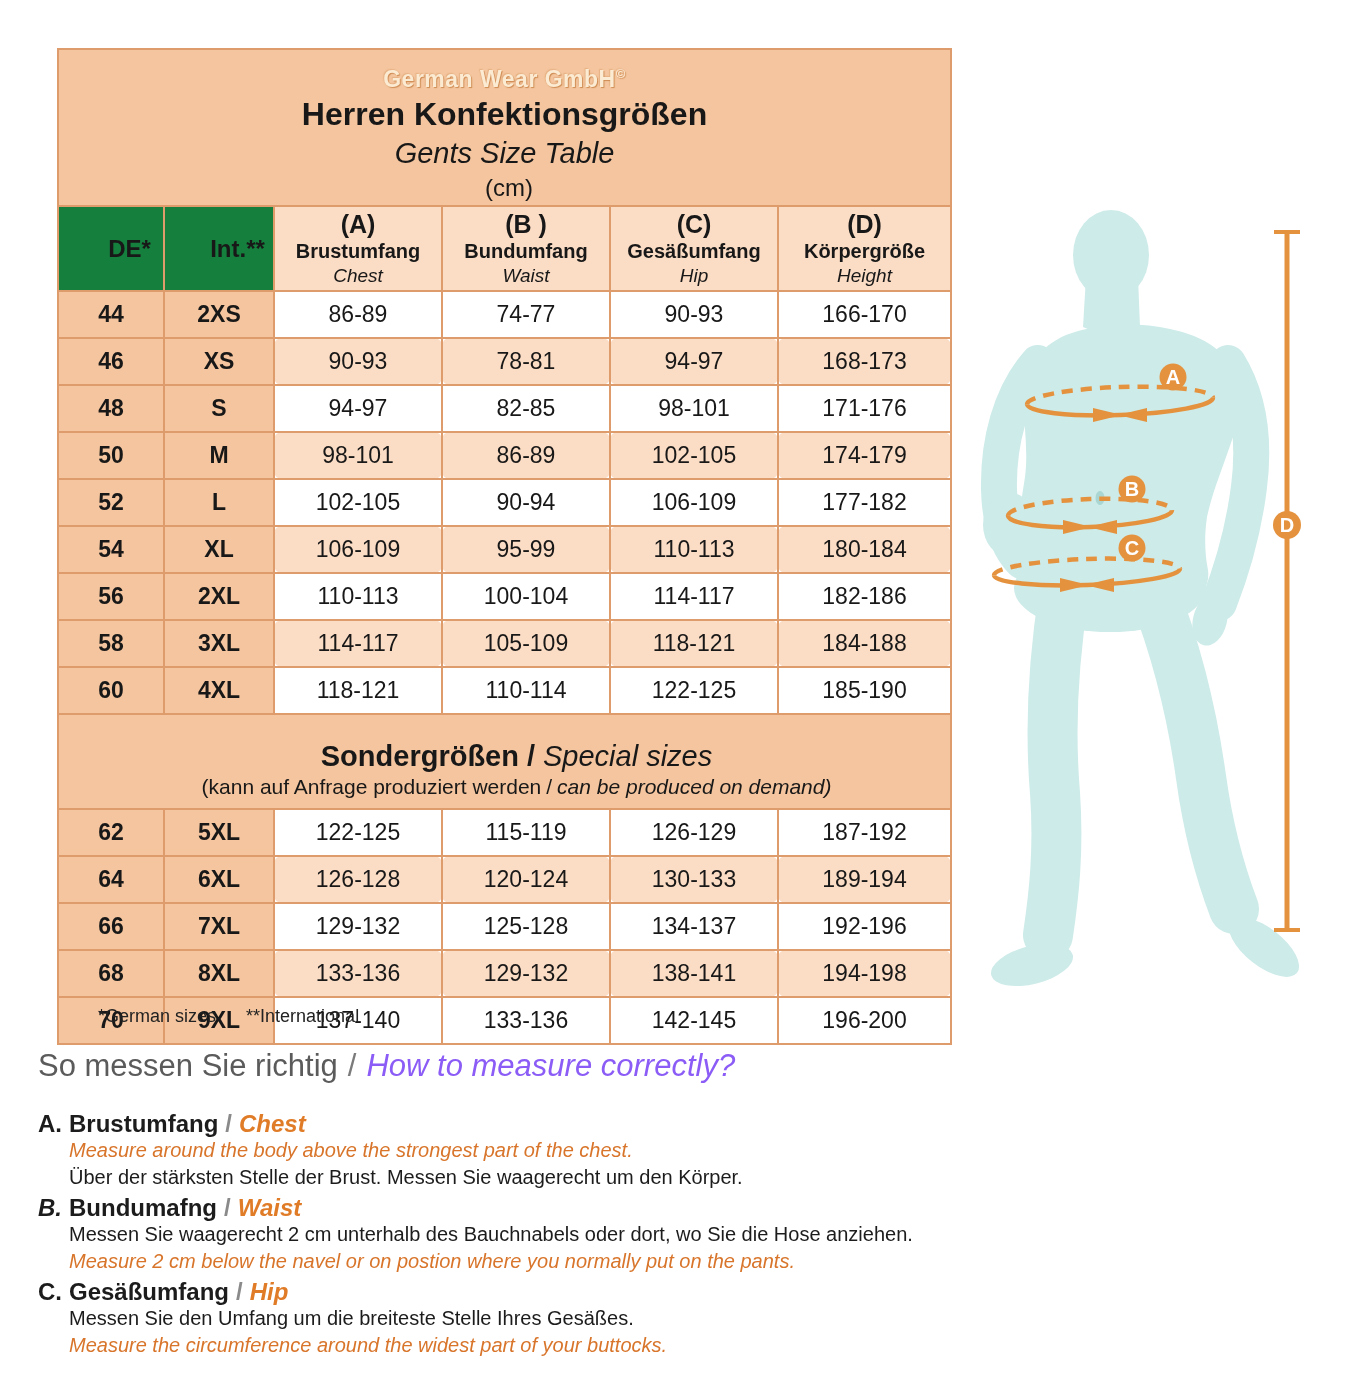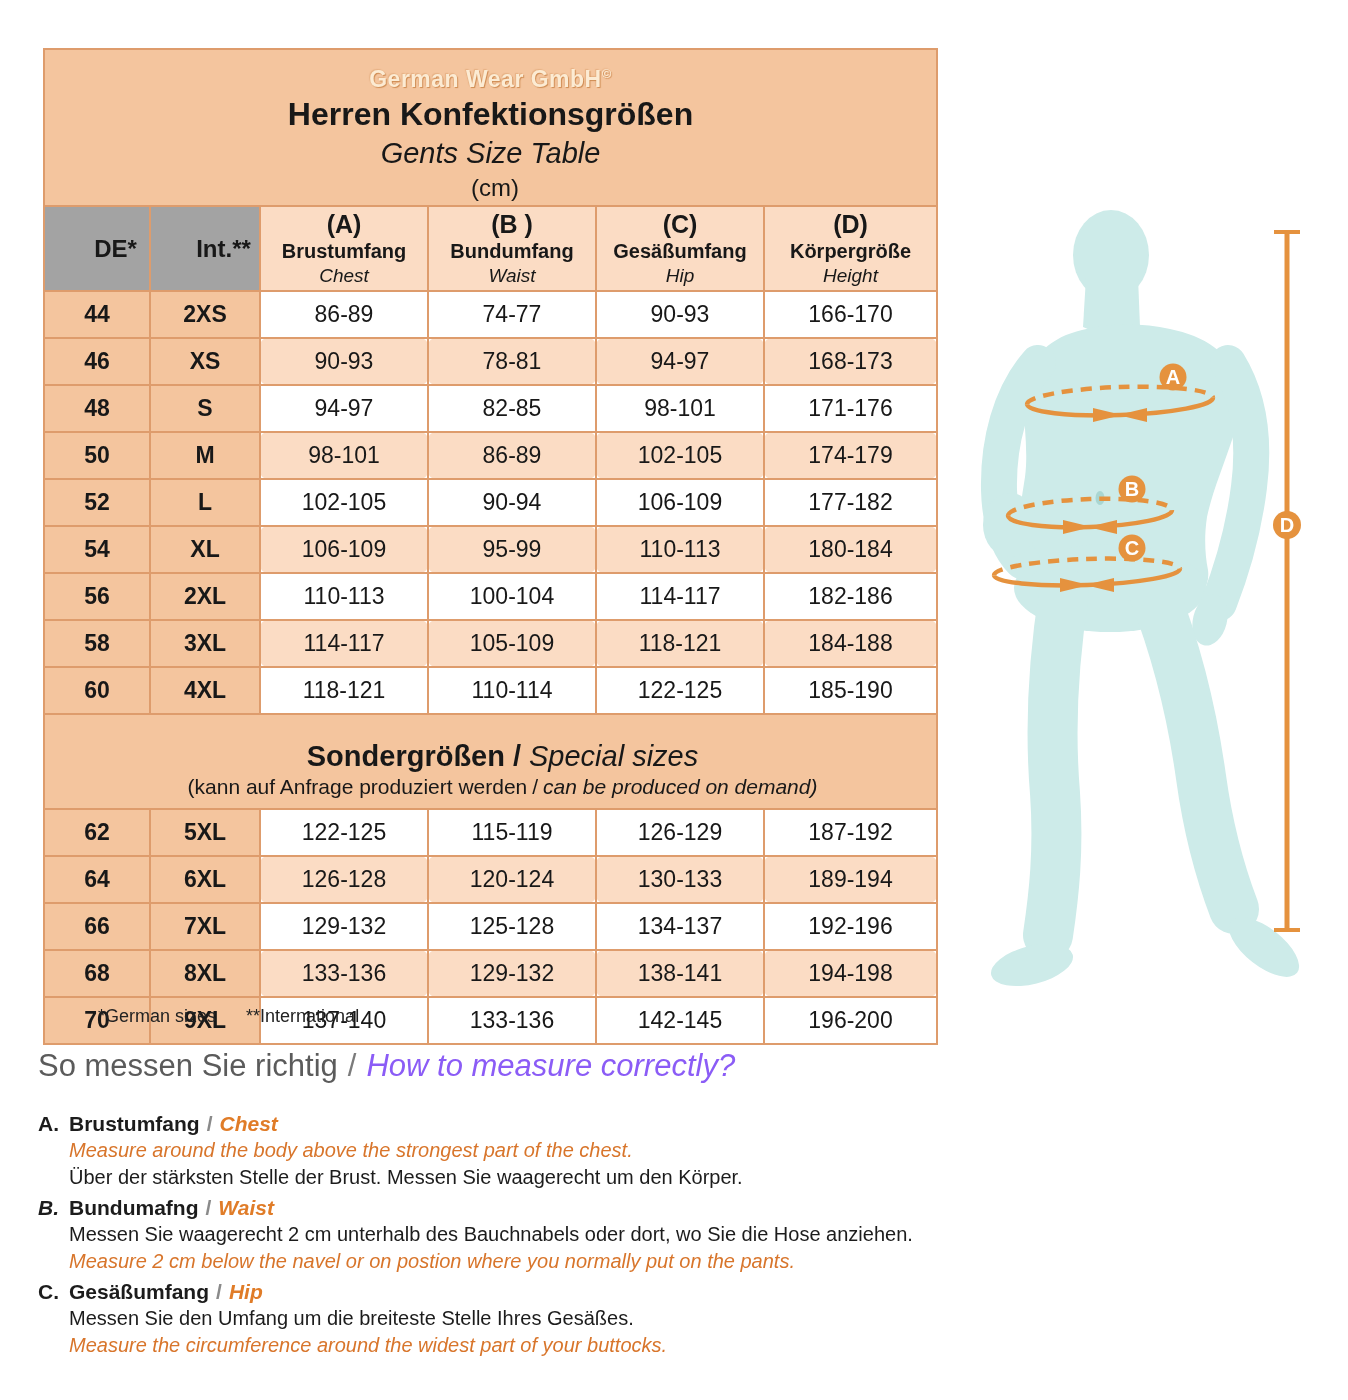--- a/index.html
+++ b/index.html
@@ -5,38 +5,38 @@
   * { margin:0; padding:0; box-sizing:border-box; }
   html,body { background:#ffffff; }
   body {
     width:1348px; height:1400px; position:relative;
     font-family:"Liberation Sans", sans-serif; color:#1a1a1a;
   }
   #page { position:relative; width:1348px; height:1400px; overflow:hidden; background:#fff; }
 
   
   table.size-table {
-    position:absolute; left:43px; top:48px; width:893px;
+    position:absolute; left:57px; top:48px; width:893px;
     border-collapse:collapse; table-layout:fixed;
   }
   .size-table th, .size-table td {
     border:2px solid #DE9C6C; text-align:center; vertical-align:middle;
     padding:0; color:#181818; overflow:hidden;
   }
   td.band-main { background:#F4C59E; height:157px; padding-top:6px; }
   .brand-line { font-size:23px; font-weight:bold; letter-spacing:.5px;
     color:#FCEBD3; text-shadow:1px 1px 1px #CE8B52, -1px -1px 1px rgba(206,139,82,.35);
     line-height:31px; }
   .brand-line sup { font-size:13px; }
   .t-title { font-size:32px; font-weight:bold; line-height:41px; }
   .t-sub   { font-size:29px; font-style:italic; line-height:37px; }
   .t-unit  { font-size:24px; line-height:31px;margin-left:9px; }
 
   tr.cols th { height:85px; }
-  th.th-size { background:#a3a3a3; font-size:24px; font-weight:bold;padding-left:37px; }
+  th.th-size { background:#15803d; font-size:24px; font-weight:bold;padding-left:37px; }
   th.th-dim  { background:#FBDCC4; font-weight:normal; }
   .th-dim .l1 { font-size:25px; font-weight:bold;  line-height:29px; }
   .th-dim .l2 { font-size:20px; font-weight:bold;  line-height:25px; }
   .th-dim .l3 { font-size:19px; font-style:italic; line-height:24px; }
 
   .size-table tbody tr { height:47px; }
   td.c-size { background:#F4C59E; font-weight:bold; font-size:23px; }
   td.c-val  { background:#ffffff; font-size:23px;border-radius:8px; }
   tr.alt td.c-val { background:#FBDCC4; }
 
@@ -55,21 +55,21 @@
 
   
   .figure { position:absolute; left:950px; top:195px; width:400px; height:820px; }
 
   
   .measure { position:absolute; left:38px; top:1048px; width:1180px; color:#1c1c1c; }
   .measure h2 { font-size:31px; font-weight:normal; color:#5B5B5B; margin-bottom:26px; }
   .measure h2 .t-sep { margin:0 10px; color:#7b7b7b; }
   .measure h2 .t-en  { color:#8b5cf6; font-style:italic; }
   .m-item { margin-bottom:3px; }
-  .m-label { font-size:21px; font-weight:bold; line-height:27px; }
+  .m-label { font-size:24px; font-weight:bold; line-height:27px; }
   .m-letter { display:inline-block; width:31px; }
   .m-items > div:nth-of-type(2) .m-letter { font-style:italic; }
   .m-sep { color:#8a8a8a; margin:0 7px; }
   .m-en  { color:#E07C28; font-style:italic; }
   .m-desc { padding-left:31px; font-size:20px; line-height:27px; }
   .m-desc.en { color:#D8752B; font-style:italic; }
 </style>
 </head>
 <body>
 

